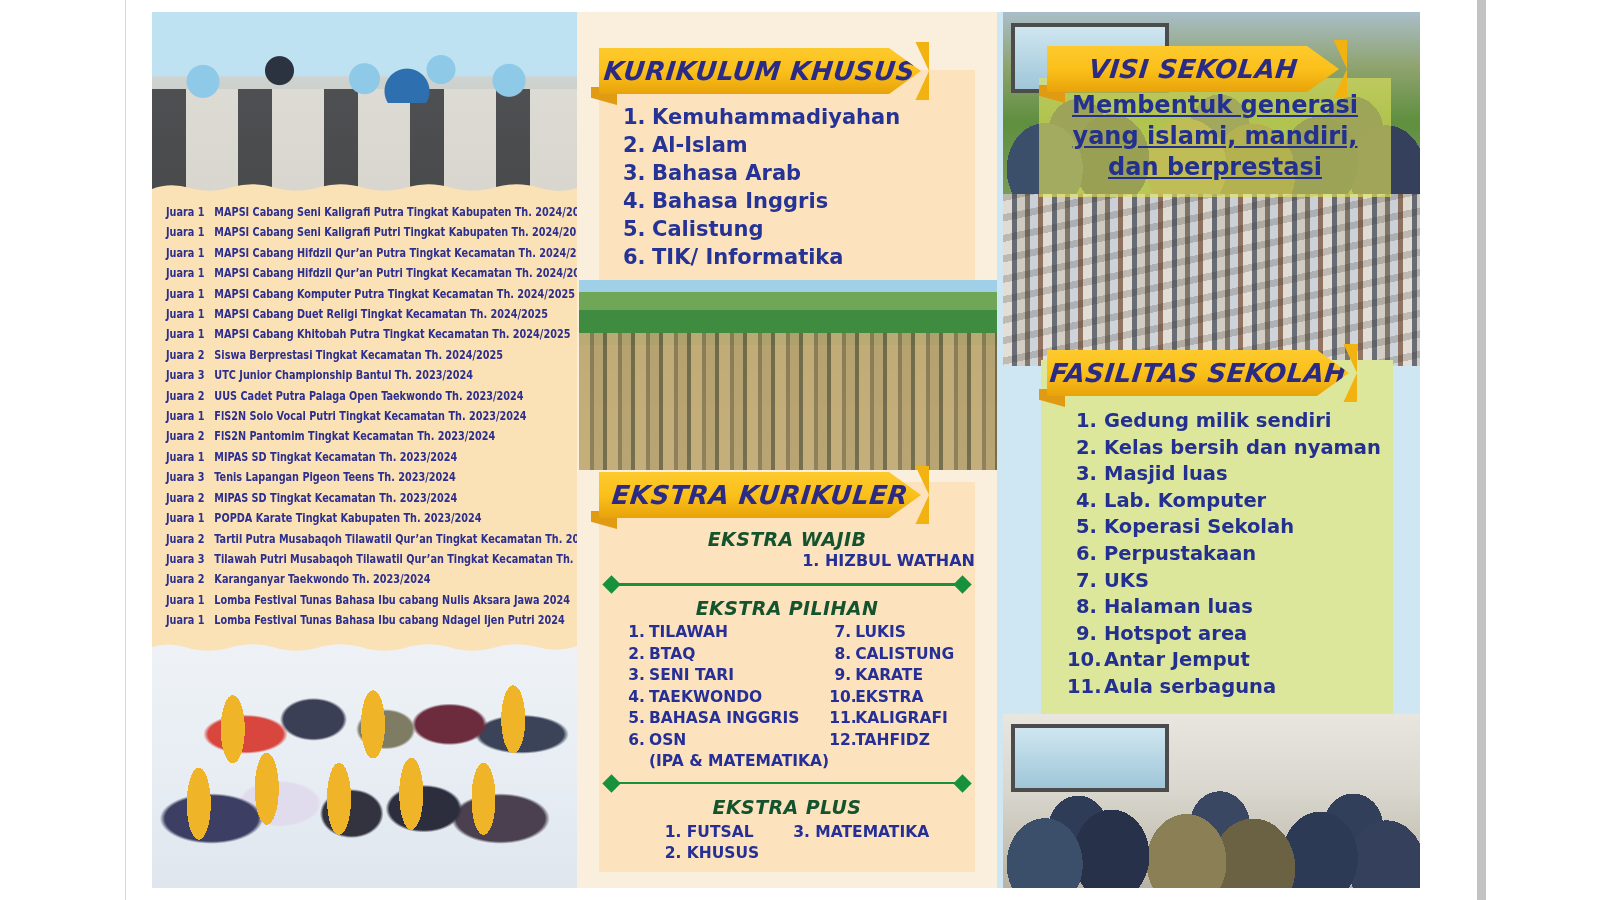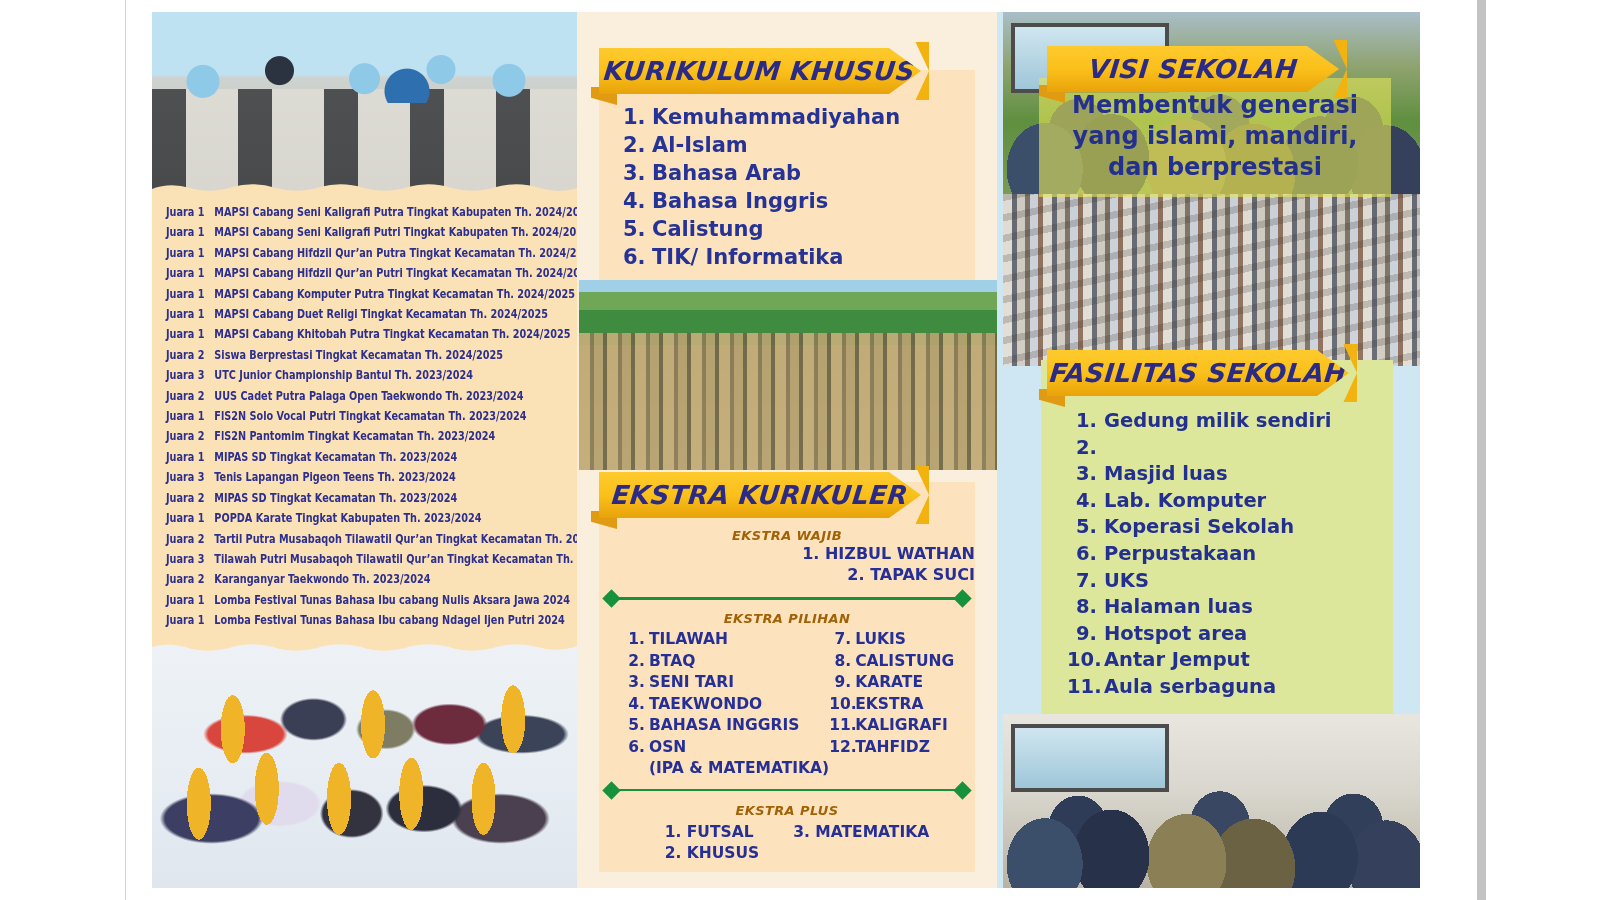--- a/index.html
+++ b/index.html
@@ -196,22 +196,22 @@
 
   
   .kk-list { position:absolute; left:46px; top:92px; }
   .kk-list li { font-size:21px; line-height:27px; font-weight:700; color:#253396;
                 font-family:"DejaVu Sans", sans-serif; margin-bottom:1px;}
   .kk-list .num { width:22px; margin-right:7px; }
 
   
   .sub-head {
     text-align:center; font-family:"DejaVu Sans", sans-serif;
-    font-weight:700; font-style:italic; font-size:13px;
-    color:#a16207; letter-spacing:.4px;
+    font-weight:700; font-style:italic; font-size:19px;
+    color:#14532d; letter-spacing:.4px;
   }
   .ek-simple { list-style:none; text-align:center; }
   .ek-simple li { font-family:"DejaVu Sans", sans-serif; font-weight:700;
                   font-size:16px; line-height:21px; color:#252f96;text-align:right; }
   .divider-line { position:relative; height:12px; margin:7px 0; }
   .divider-line .dl-bar { position:absolute; left:14px; right:14px; top:5px; height:2.5px; background:#17913c; }
   .divider-line .dl-dia { position:absolute; top:0; width:13px; height:13px;
                           background:#17913c; transform:rotate(45deg); }
   .divider-line .dl-dia.l { left:6px; } .divider-line .dl-dia.r { right:6px; }
 
@@ -230,21 +230,21 @@
   .ek-plus li .num { width:18px; margin-right:4px; }
 
   
   #visi-panel {
     position:absolute; left:42px; top:66px; width:352px; padding:12px 8px 14px;
     background: rgba(226,228,88,.62);
     text-align:center;
   }
   #visi-panel p {
     font-family:"DejaVu Sans", sans-serif; font-weight:700;
-    font-size:24px; line-height:31px; color:#23308f;
+    font-size:24px; line-height:31px; color:#23308f;text-decoration:underline;
   }
 
   
   #fas-panel {
     position:absolute; left:44px; top:348px; width:352px; height:498px;
     background:#dce79c;
   }
   .fas-list { position:absolute; left:26px; top:48px; }
   .fas-list li { font-family:"DejaVu Sans", sans-serif; font-weight:700;
                  font-size:19.5px; line-height:26.6px; color:#23308f; }
@@ -418,24 +418,20 @@
       </div>
 
       <div style="position:absolute;left:22px;top:516px;width:376px;">
 
         <div class="sub-head">EKSTRA WAJIB</div>
         <ul class="ek-simple">
           <li>
             <span>1.</span>
             <span>HIZBUL WATHAN</span>
           </li>
-          <li>
-            <span>2.</span>
-            <span>TAPAK SUCI</span>
-          </li>
         </ul>
 
         <div class="divider-line">
           <div class="dl-bar"></div>
           <div class="dl-dia l"></div>
           <div class="dl-dia r"></div>
         </div>
 
         <div class="sub-head">EKSTRA PILIHAN</div>
 
@@ -544,20 +540,21 @@
       </div>
 
       <div id="fas-panel">
         <ul class="fas-list numlist">
           <li>
             <span class="num">1.</span>
             <span>Gedung milik sendiri</span>
           </li>
           <li>
             <span class="num">2.</span>
+            <span>Kelas bersih dan nyaman</span>
           </li>
           <li>
             <span class="num">3.</span>
             <span>Masjid luas</span>
           </li>
           <li>
             <span class="num">4.</span>
             <span>Lab. Komputer</span>
           </li>
           <li>

